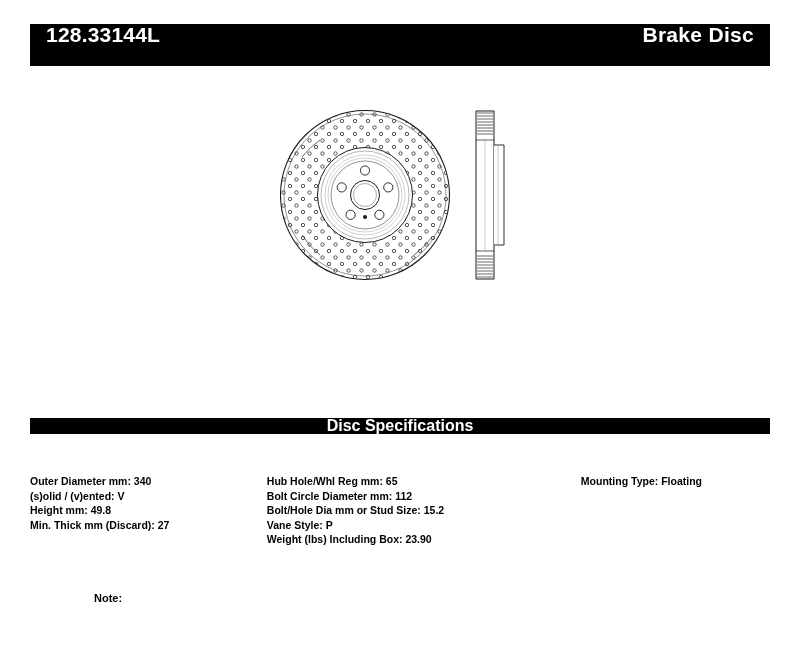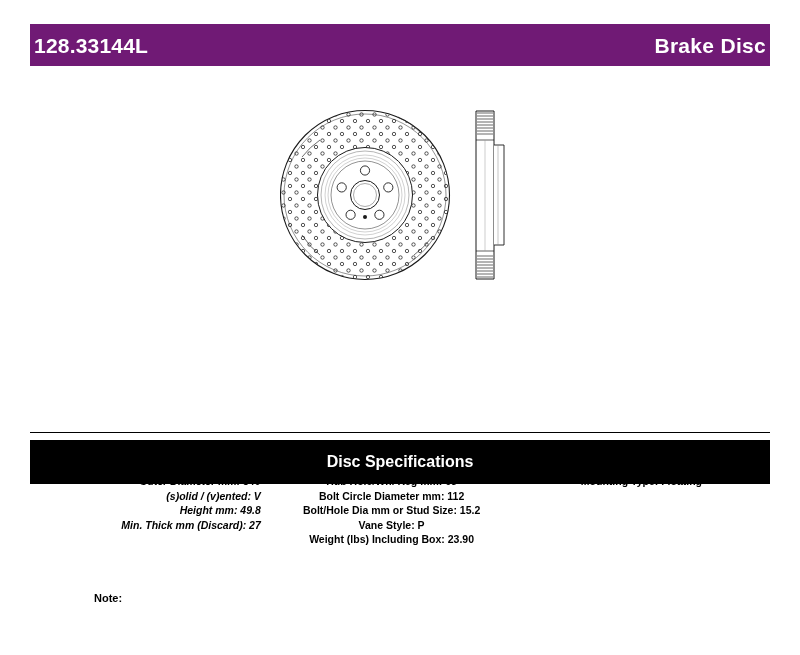--- a/index.html
+++ b/index.html
@@ -16,26 +16,26 @@
     overflow: hidden;
   }
 
   
   .header-bar {
     position: absolute;
     left: 30px;
     top: 24px;
     width: 740px;
     height: 42px;
-    background: #701a75;
+    background: #000000;
     display: flex;
-    align-items: center;
+    align-items: flex-start;
     justify-content: space-between;
     box-sizing: border-box;
-    padding: 0 4px;
+    padding: 0 16px;
   }
   .header-part-number {
     color: #ffffff;
     font-size: 21px;
     font-weight: bold;
     letter-spacing: 0.2px;
     line-height: 1;
   }
   .header-title {
     color: #ffffff;
@@ -56,23 +56,23 @@
   .drawing-svg {
     position: absolute;
     left: 250px;
     top: 5px;
   }
 
   
   .specs-bar {
     position: absolute;
     left: 30px;
-    top: 440px;
-    width: 740px;
-    height: 44px;
+    top: 418px;
+    width: 740px;
+    height: 16px;
     background: #000000;
     display: flex;
     align-items: center;
     justify-content: center;
     box-sizing: border-box;
   }
   .specs-bar-title {
     color: #ffffff;
     font-size: 16px;
     font-weight: bold;
@@ -86,27 +86,25 @@
     width: 740px;
     display: flex;
     font-size: 10.5px;
     font-weight: bold;
   }
   .spec-col {
     box-sizing: border-box;
   }
   .spec-col.col-left {
     width: 32%;
-    text-align: right;
     padding-right: 6px;
-    font-style: italic;
   }
   .spec-col.col-mid {
     width: 34%;
-    text-align: center;
+    text-align: left;
     padding-right: 2px;
   }
   .spec-col.col-right {
     width: 34%;
     text-align: right;
     padding-right: 68px;
   }
   .spec-line {
     line-height: 14.5px;
     white-space: nowrap;

